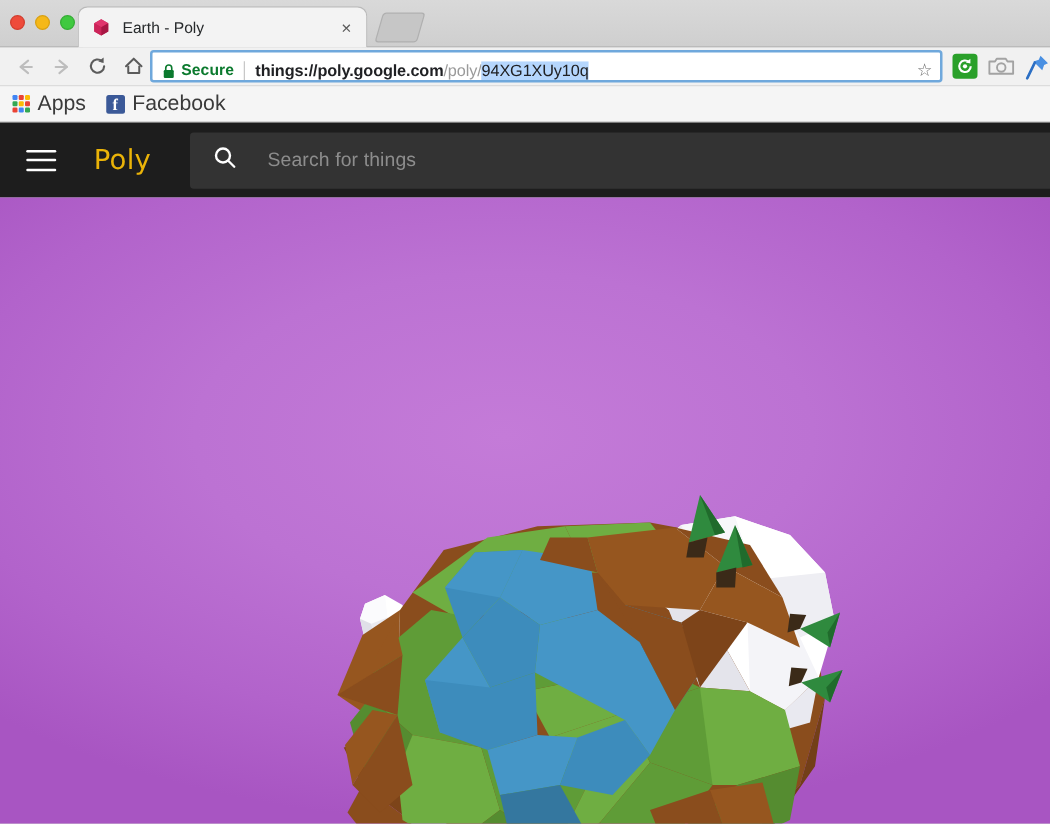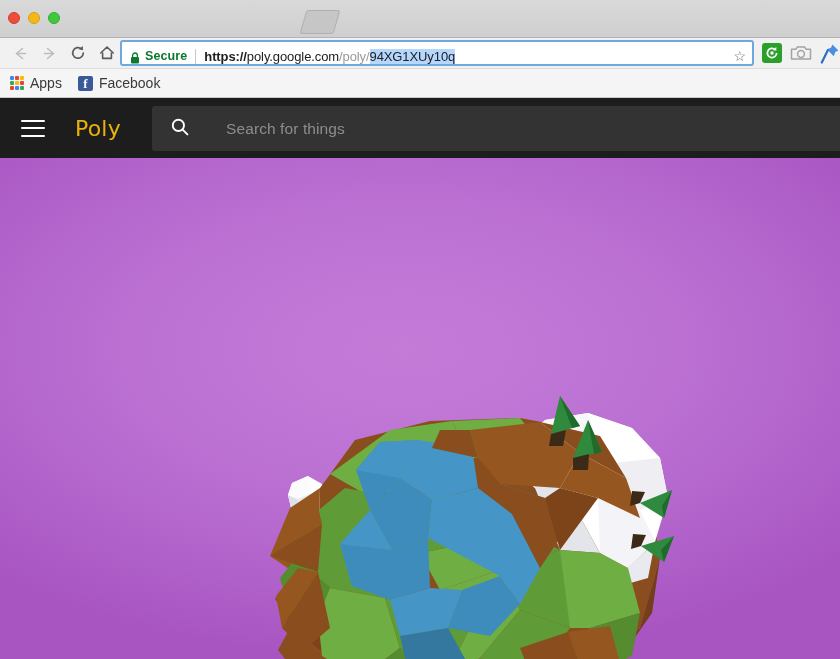--- a/index.html
+++ b/index.html
@@ -59,37 +59,37 @@
   .omnibox {
     position: absolute; left: 120px; top: 40px; width: 634px; height: 26px;
     background: #fff; border: 2px solid #6fa8dc; border-radius: 3px;
     display: flex; align-items: center; padding: 6px 6px 0 8px;
   }
   .lock { width: 10px; height: 12px; flex: 0 0 10px; margin-right: 5px; }
   .secure-txt { font-size: 12.5px; color: #0b7a2e; font-weight: bold; letter-spacing: .1px; }
   .omni-sep { width: 1px; height: 15px; background: #c8c8c8; margin: 0 8px; }
   .url { font-size: 13px; white-space: nowrap; overflow: hidden; letter-spacing: -.1px; }
   .url .scheme { color: #202124; font-weight: bold; }
-  .url .host   { color: #202124; font-weight: normal; }
+  .url .host   { color: #202124; font-weight: bold; }
   .url .path   { color: #9a9a9a; }
   .url .sel    { color: #202124; background: #b5d6fd; }
   .star { margin-left: auto; font-size: 14px; color: #6e6e6e; line-height: 1; }
 
   .ext { position: absolute; top: 43px; display: flex; align-items: center; justify-content: center; }
   .ext-sync  { left: 762px; width: 20px; height: 20px; border-radius: 3px; background: #2aa02a; }
   .ext-cam   { left: 790px; width: 22px; height: 20px; }
   .ext-pin   { left: 820px; width: 20px; height: 22px; }
 
   .bookmarks {
     position: absolute; top: 69px; left: 0; width: 840px; height: 29px;
     background: #f5f5f5; border-bottom: 1px solid #c9c9c9;
     display: flex; align-items: center; padding-left: 10px;
   }
   .bm { display: flex; align-items: center; margin-right: 16px; }
-  .bm-label { font-size: 14px; color: #3a3a3a; margin-left: 6px; }
+  .bm-label { font-size: 17px; color: #3a3a3a; margin-left: 6px; }
   .apps-grid {
     width: 14px; height: 14px; display: grid;
     grid-template-columns: repeat(3, 1fr); grid-template-rows: repeat(3, 1fr); gap: 1.5px;
   }
   .apps-grid i { display: block; border-radius: 1px; }
   .fb-icon {
     width: 15px; height: 15px; background: #3b5998; border-radius: 2px;
     color: #fff; font-family: "Liberation Serif", serif; font-weight: bold;
     font-size: 13px; line-height: 15px; text-align: center;
   }
@@ -103,21 +103,21 @@
   .hamburger i { display: block; height: 2px; background: #fff; border-radius: 1px; }
   .poly-logo {
     margin-left: 30px; font-size: 22px; color: #eab308;
     font-family: "DejaVu Sans", sans-serif; letter-spacing: .2px;
   }
   .searchbox {
     position: absolute; left: 152px; top: 106px; width: 688px; height: 45px;
     background: #333333; border-radius: 3px 0 0 3px;
     display: flex; align-items: center; padding-left: 18px;
   }
-  .search-ph { font-size: 15.5px; color: #8d8d8d; margin-left: 36px; letter-spacing: .1px; }
+  .search-ph { font-size: 15.5px; color: #8d8d8d; margin-left: 24px; letter-spacing: .1px; }
 
   
   .stage {
     position: absolute; top: 158px; left: 0; width: 840px; height: 501px;
     overflow: hidden;
     background: radial-gradient(ellipse 70% 62% at 48% 38%, #c47bd8 0%, #bc72d3 42%, #b263cb 75%, #a855c2 100%);
   }
   .stage svg { position: absolute; top: 0; left: 0; }
 </style>
 </head>
@@ -125,20 +125,32 @@
 
 <div id="app">
 
   <div class="tabstrip">
     <div class="traffic">
       <span class="light red"></span>
       <span class="light yellow"></span>
       <span class="light green"></span>
     </div>
 
+    <div class="tab">
+      <span class="tab-fav">
+        <svg width="16" height="16" viewBox="0 0 16 16">
+          <polygon points="8,1.4 13.6,4.6 13.6,11.2 8,14.4 2.4,11.2 2.4,4.6" fill="#c41e52"></polygon>
+          <polygon points="8,1.4 13.6,4.6 8,7.8 2.4,4.6" fill="#e0346c"></polygon>
+          <polygon points="8,7.8 13.6,4.6 13.6,11.2 8,14.4" fill="#a81644"></polygon>
+          <polygon points="8,7.8 8,14.4 2.4,11.2 2.4,4.6" fill="#cc2459"></polygon>
+        </svg>
+      </span>
+      <span class="tab-title">Earth - Poly</span>
+      <span class="tab-close">×</span>
+    </div>
 
     <div class="newtab"></div>
   </div>
 
   <div class="toolbar">
     <span class="navbtn">
       <svg width="17" height="17" viewBox="0 0 17 17">
         <path d="M10.5 3.5 L4.5 8.5 L10.5 13.5" fill="none" stroke="#bdbdbd" stroke-width="1.6" stroke-linecap="round" stroke-linejoin="round"></path>
         <line x1="4.5" y1="8.5" x2="13.5" y2="8.5" stroke="#bdbdbd" stroke-width="1.6" stroke-linecap="round"></line>
       </svg>
@@ -165,21 +177,21 @@
 
   <div class="omnibox">
     <span class="lock">
       <svg width="10" height="12" viewBox="0 0 10 12">
         <path d="M2.6 5 V3.4 A2.4 2.4 0 0 1 7.4 3.4 V5" fill="none" stroke="#0b7a2e" stroke-width="1.3"></path>
         <rect x="1" y="5" width="8" height="6.4" rx="1" fill="#0b7a2e"></rect>
       </svg>
     </span>
     <span class="secure-txt">Secure</span>
     <span class="omni-sep"></span>
-    <span class="url"><span class="scheme">https://</span><span class="host">poly.google.com</span><span class="path">/poly/</span><span class="sel">94XG1XUy10q</span></span>
+    <span class="url"><span class="scheme">things://</span><span class="host">poly.google.com</span><span class="path">/poly/</span><span class="sel">94XG1XUy10q</span></span>
     <span class="star">☆</span>
   </div>
 
   <span class="ext ext-sync">
     <svg width="16" height="16" viewBox="0 0 16 16">
       <path d="M12.6 8 A4.6 4.6 0 1 1 11.2 4.7" fill="none" stroke="#fff" stroke-width="1.7"></path>
       <polygon points="12.3,2 12.3,5.8 8.6,4.9" fill="#fff"></polygon>
       <circle cx="8" cy="8" r="1.7" fill="#fff"></circle>
     </svg>
   </span>

